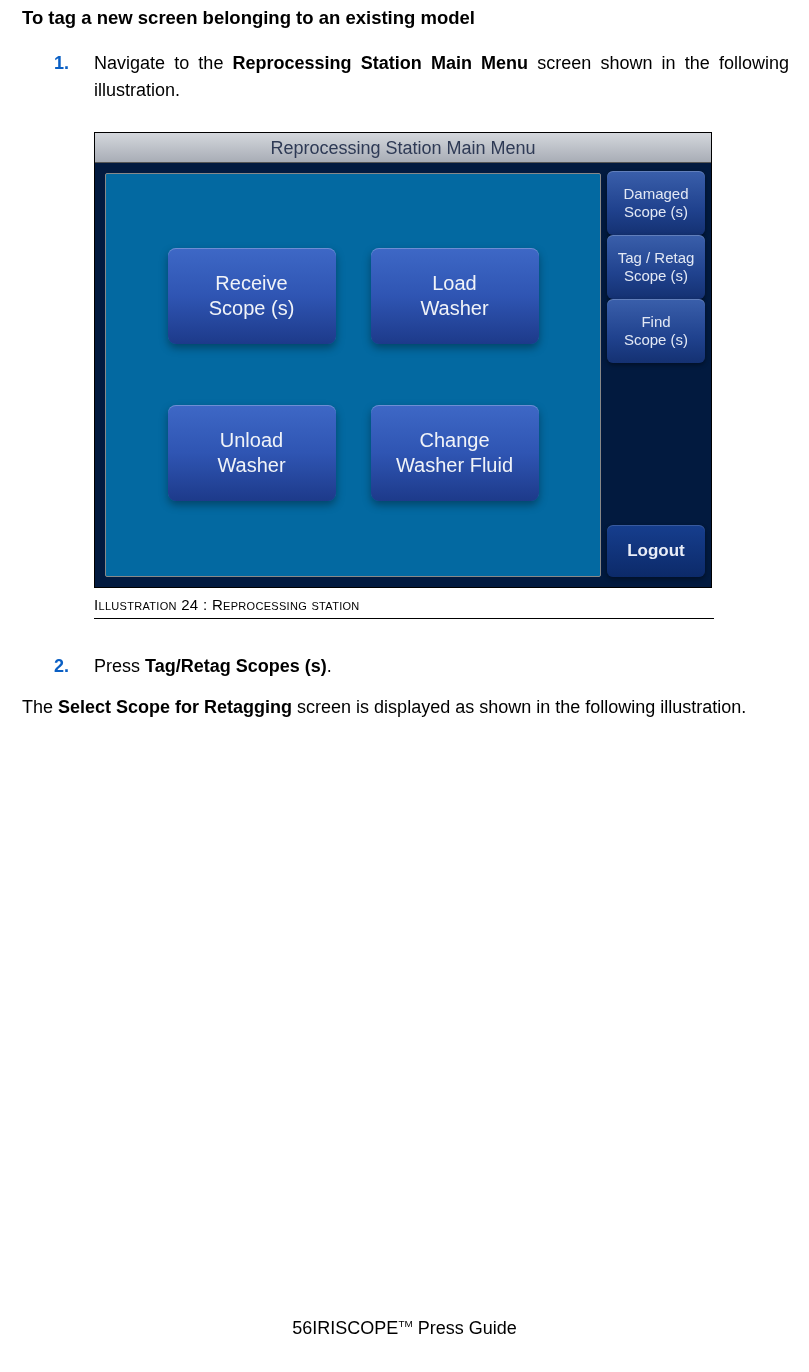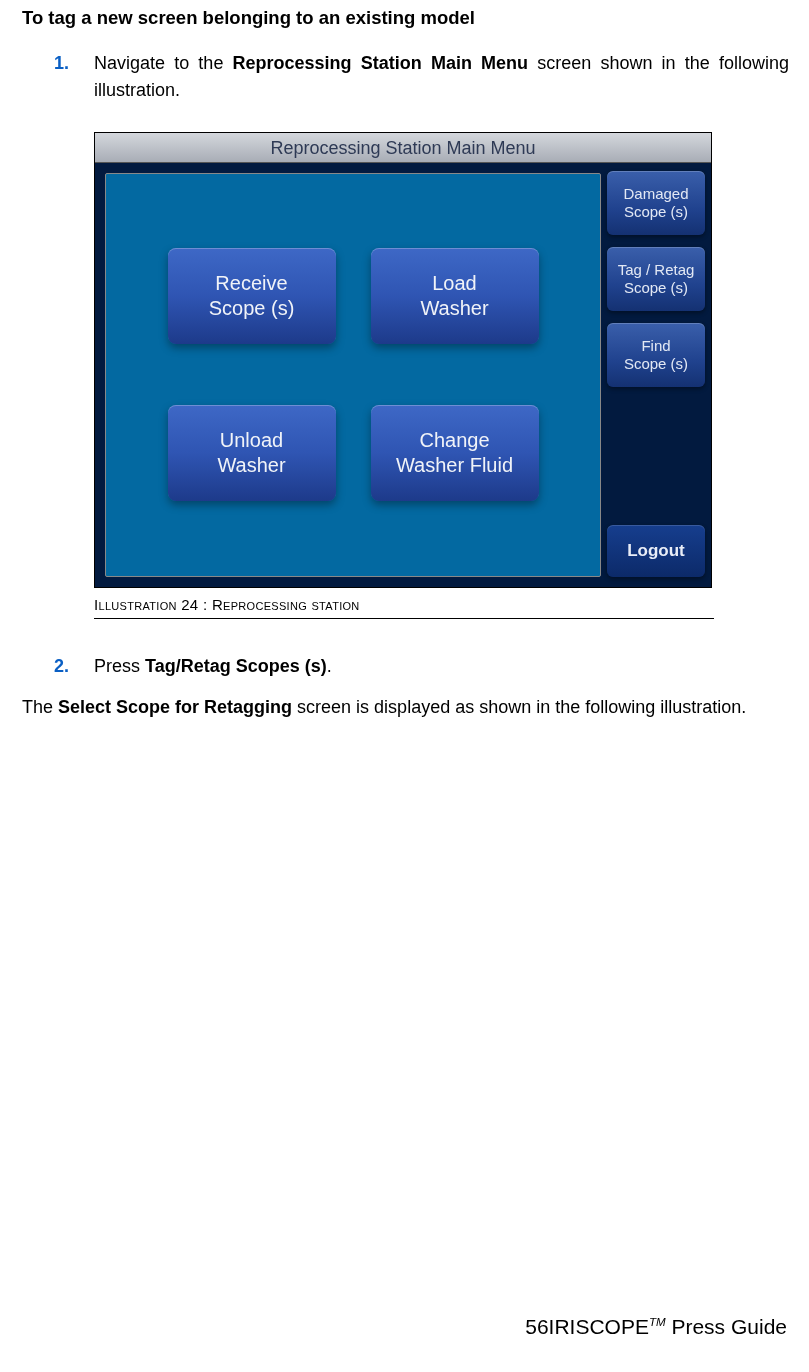--- a/index.html
+++ b/index.html
@@ -93,21 +93,21 @@
     justify-content: center;
     text-align: center;
     line-height: 1.25;
     user-select: none;
   }
   .side-panel {
     width: 110px;
     display: flex;
     flex-direction: column;
     padding: 8px 6px 10px 6px;
-    gap: 12px;
+    gap: 0;
   }
   .side-btn {
     background: linear-gradient(#3a5fab,#20428e 60%, #143172);
     color: #e2e8f4;
     border-radius: 6px;
     font-size: 15px;
     height: 64px;
     display: flex;
     align-items: center;
     justify-content: center;
@@ -135,24 +135,24 @@
     padding: 4px 0 2px 0;
     margin-top: 2px;
     letter-spacing: .3px;
   }
   .footer {
     position: absolute;
     bottom: 30px;
     left: 22px;
     right: 22px;
     display: flex;
-    justify-content: flex-end;
-    font-size: 21px;
-  }
-  .footer sup { font-size: .55em; vertical-align: super; font-style: italic; }
+    justify-content: center;
+    font-size: 18px;
+  }
+  .footer sup { font-size: .55em; vertical-align: super; }
 </style>
 </head>
 <body>
 
 <div class="page">
   <div class="section-heading">To tag a new screen belonging to an existing model</div>
 
   <div class="step">
     <div class="step-num">1.</div>
     <div class="step-body justify">

